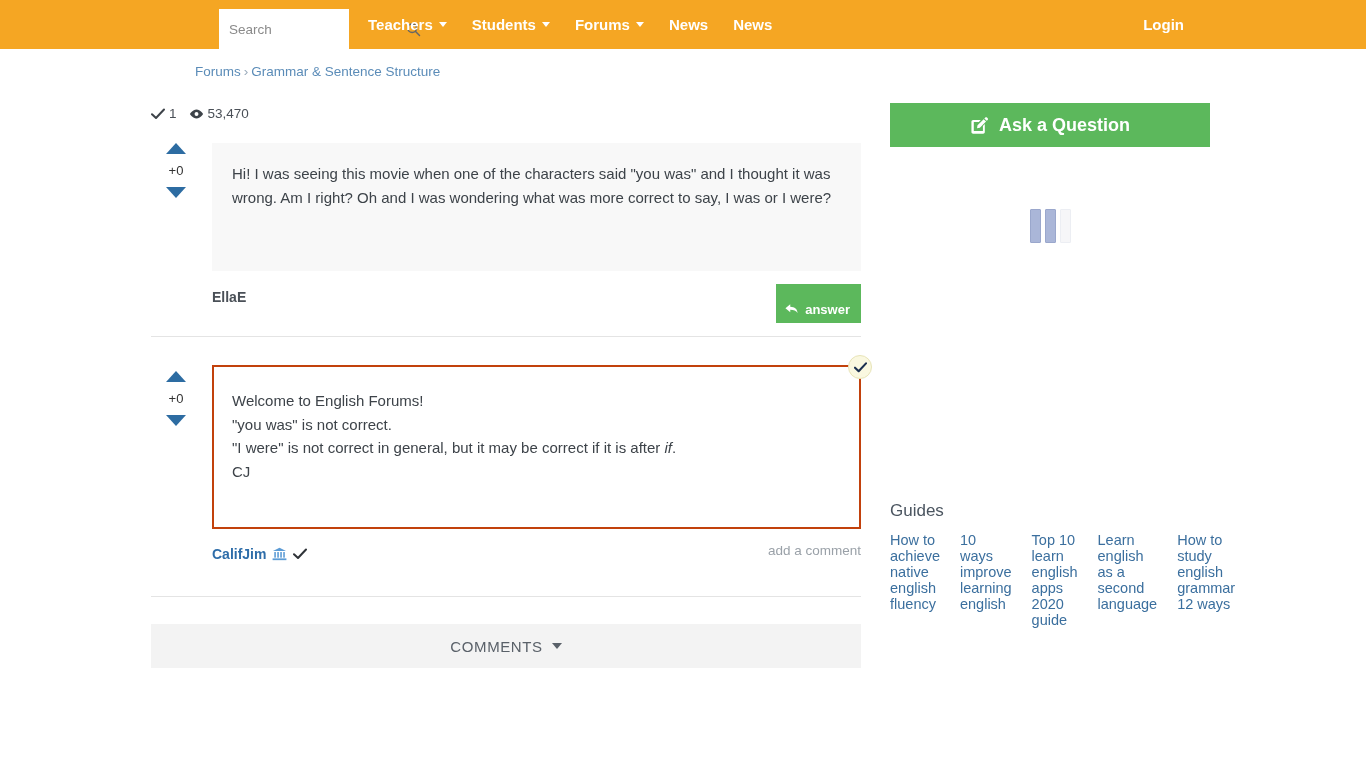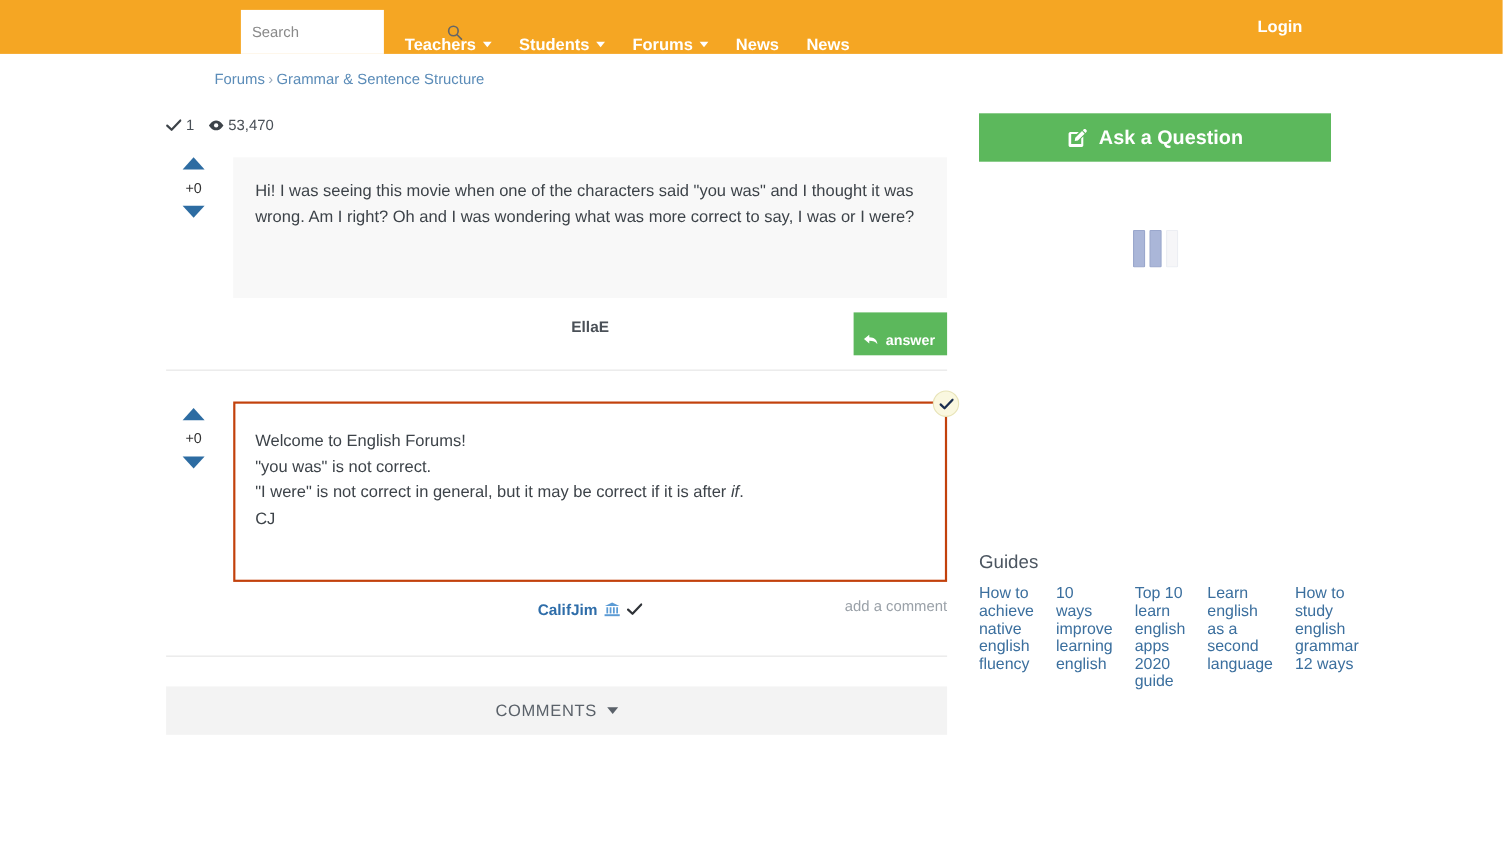--- a/index.html
+++ b/index.html
@@ -29,21 +29,21 @@
     font-family: "Liberation Sans", sans-serif;
     font-size: 13.5px; color: #555;
     background: transparent;
     padding: 0; height: 20px;
   }
   .search-input::placeholder { color: #8a8a8a; }
   .search-icon { width: 15px; height: 15px; flex: 0 0 15px; color: #666; }
 
   .nav {
     position: absolute; left: 368px; top: 0;
-    height: 49px; display: flex; align-items: flex-end;
+    height: 49px; display: flex; align-items: center;
   }
   .nav-item {
     display: flex; align-items: center; gap: 6px;
     color: #ffffff; font-size: 15px; font-weight: bold;
     margin-right: 25px; cursor: pointer;
     text-decoration: none; white-space: nowrap;
   }
   .caret-down {
     width: 0; height: 0;
     border-left: 4.5px solid transparent;
@@ -114,21 +114,21 @@
   .accept-badge {
     position: absolute; right: -13px; top: -12px;
     width: 24px; height: 24px; border-radius: 50%;
     background: #faf8e0; border: 1px solid #e8e4b8;
     display: flex; align-items: center; justify-content: center;
   }
 
   .meta {
     margin-left: 61px; margin-top: 13px;
     height: 26px; position: relative;
-    display: flex; align-items: center; justify-content: center;
+    display: flex; align-items: center; 
   }
   .author { font-size: 14px; font-weight: bold; color: #4a5057; }
   .author.link { color: #2e6da9; cursor: pointer; }
   .author-extras { display: inline-flex; align-items: center; gap: 6px; margin-left: 6px; }
 
   .answer-btn {
     position: absolute; right: 0; top: 0;
     background: #5cb85c; color: #fff;
     font-size: 13px; font-weight: bold;
     padding: 18px 11px 6px 9px;

